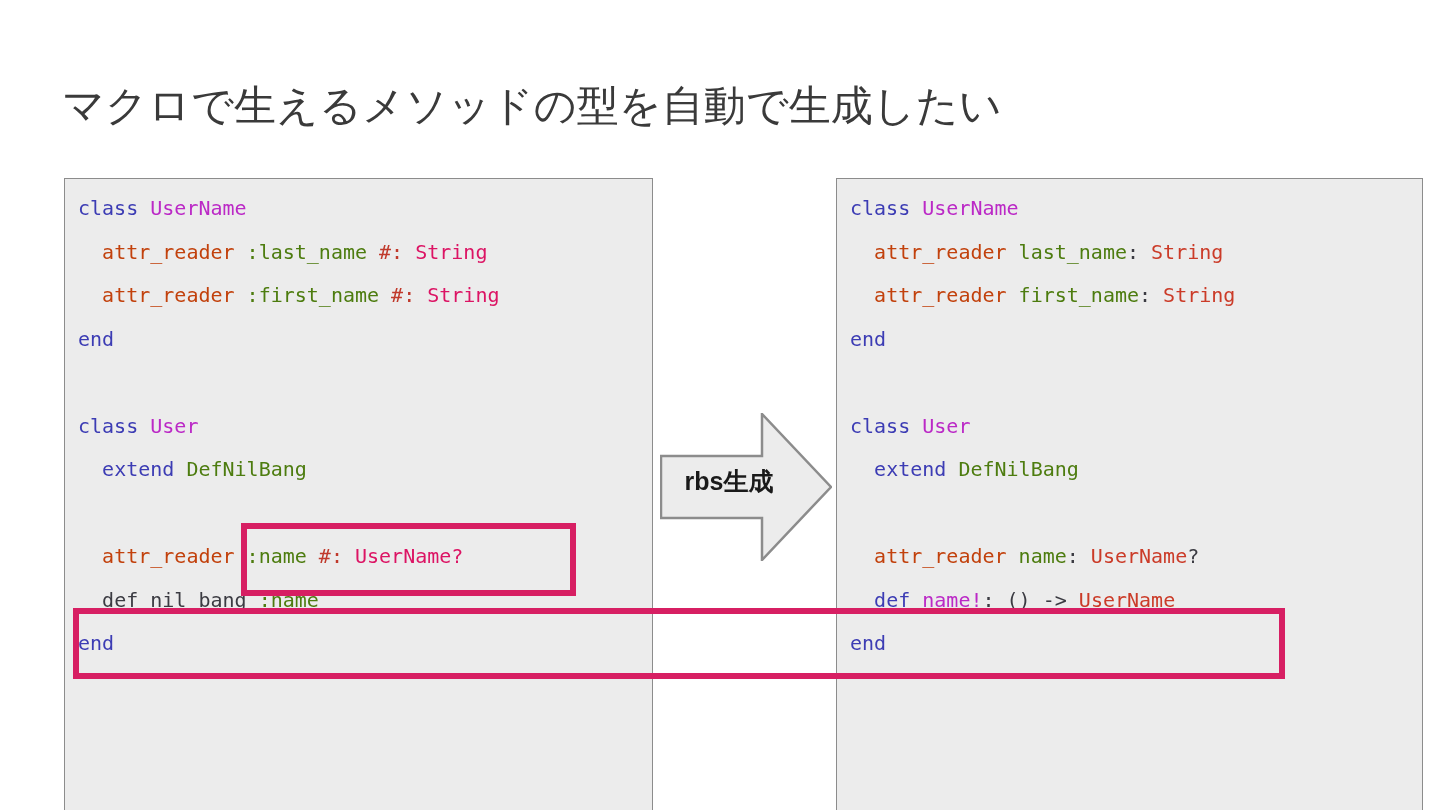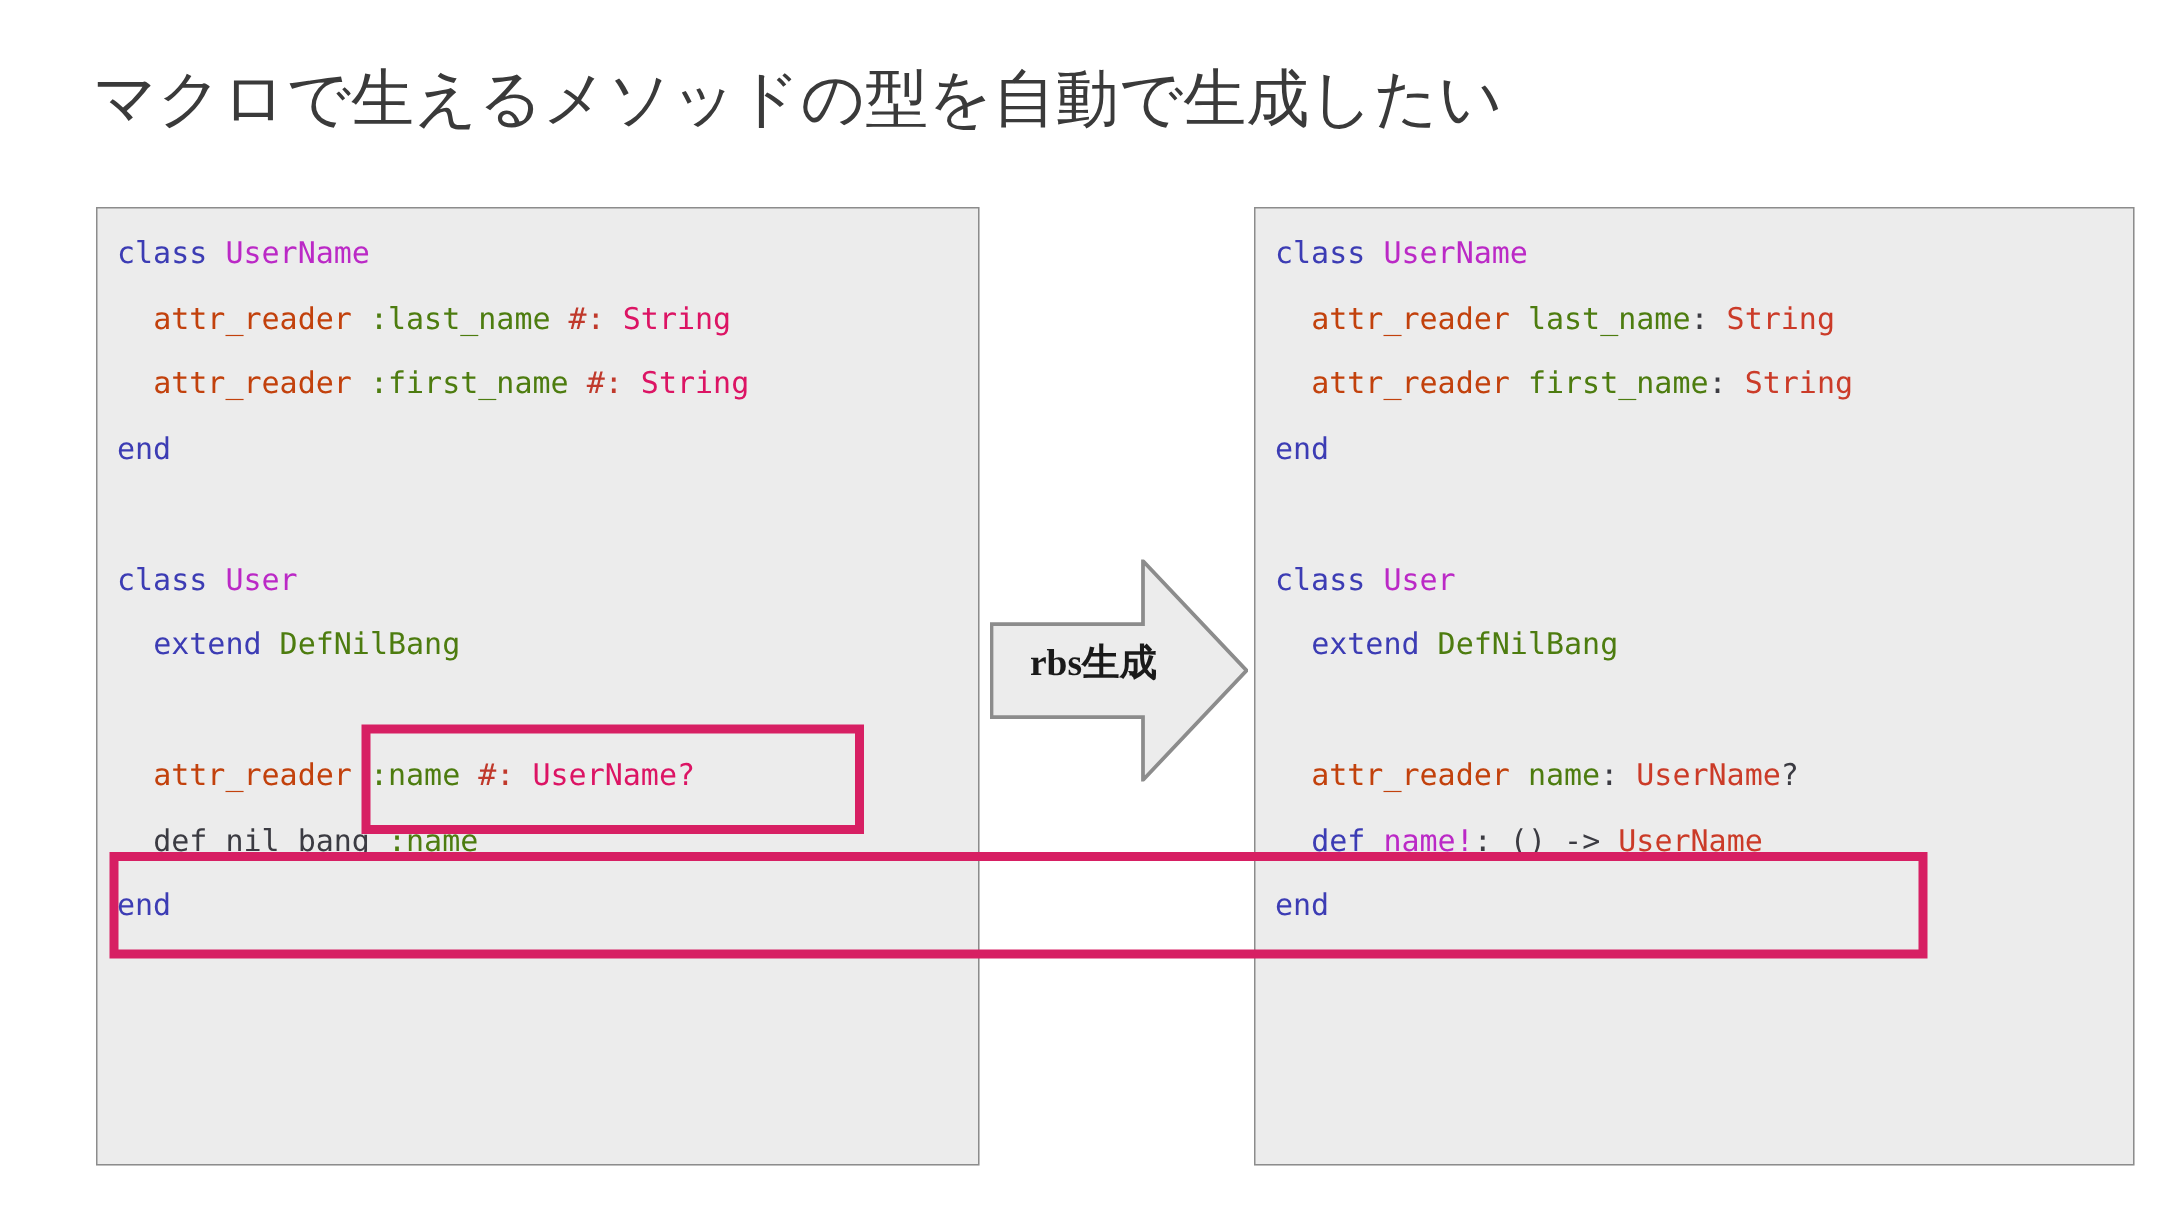--- a/index.html
+++ b/index.html
@@ -12,20 +12,21 @@
     height: 810px;
     position: relative;
     overflow: hidden;
     font-family: "Liberation Sans", sans-serif;
   }
 
   #slide {
     position: absolute;
     inset: 0;
     background: #ffffff;
+    margin-top: 40px;
   }
 
   
   #slide-title {
     position: absolute;
     left: 62px;
     top: 38px;
     font-family: "DejaVu Serif", "Liberation Serif", serif;
     font-size: 42px;
     line-height: 56px;
@@ -87,21 +88,21 @@
     width: 172px;
     height: 148px;
   }
   #arrow-block svg { display: block; }
   #arrow-label {
     position: absolute;
     left: 674px;
     top: 425px;
     width: 110px;
     text-align: center;
-    font-family: Liberation Serif, serif;
+    font-family: Liberation Sans, sans-serif;
     font-weight: bold;
     font-size: 25px;
     color: #1a1a1a;
     white-space: nowrap;
   }
 </style>
 </head>
 <body>
 
 <div id="slide">

